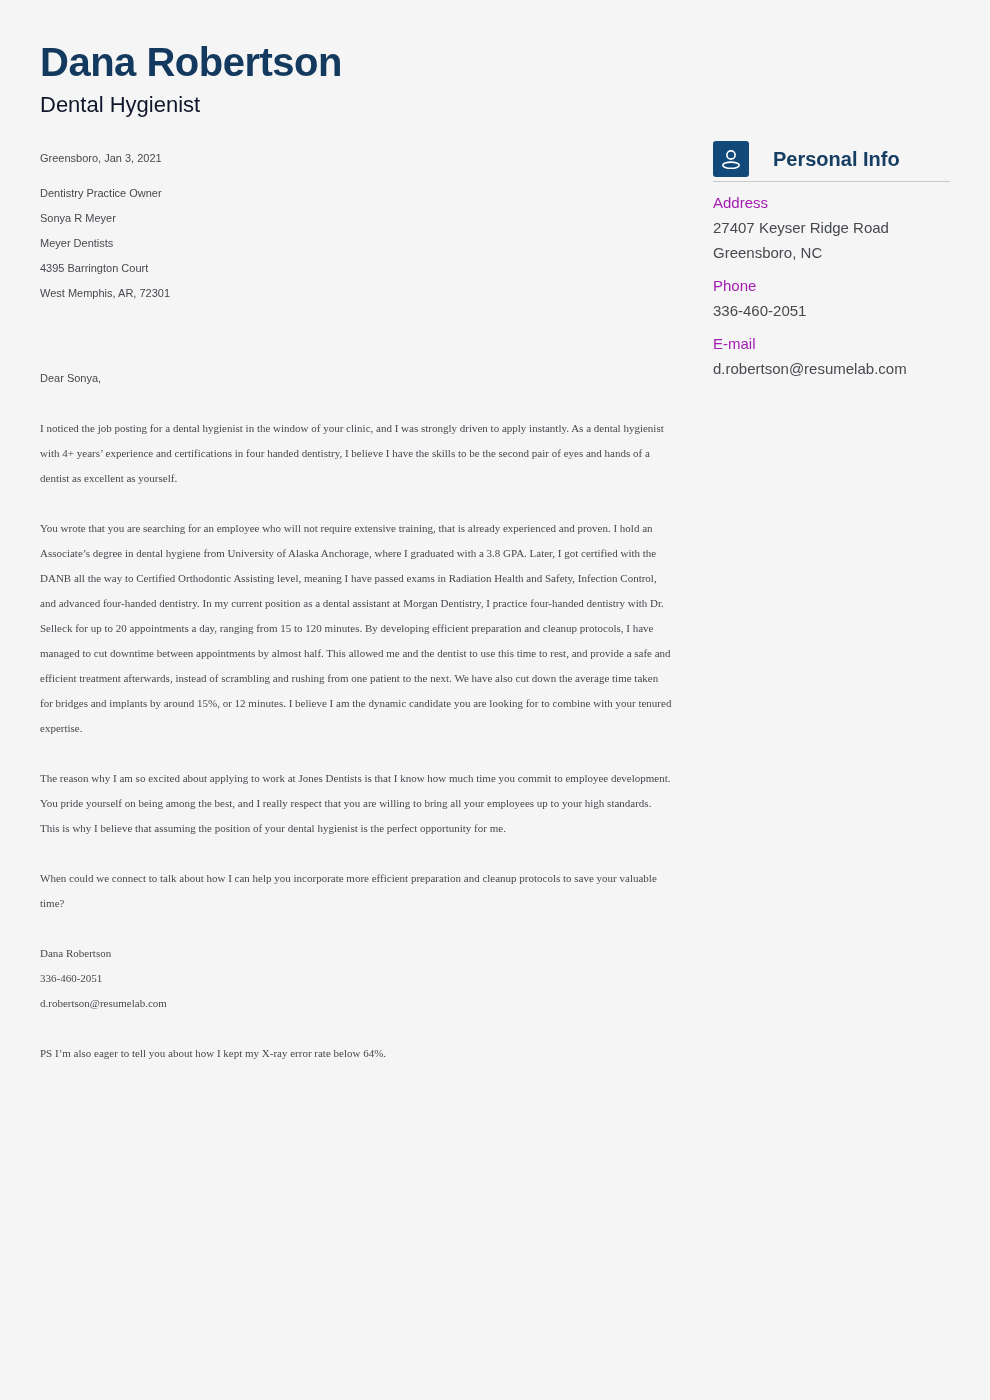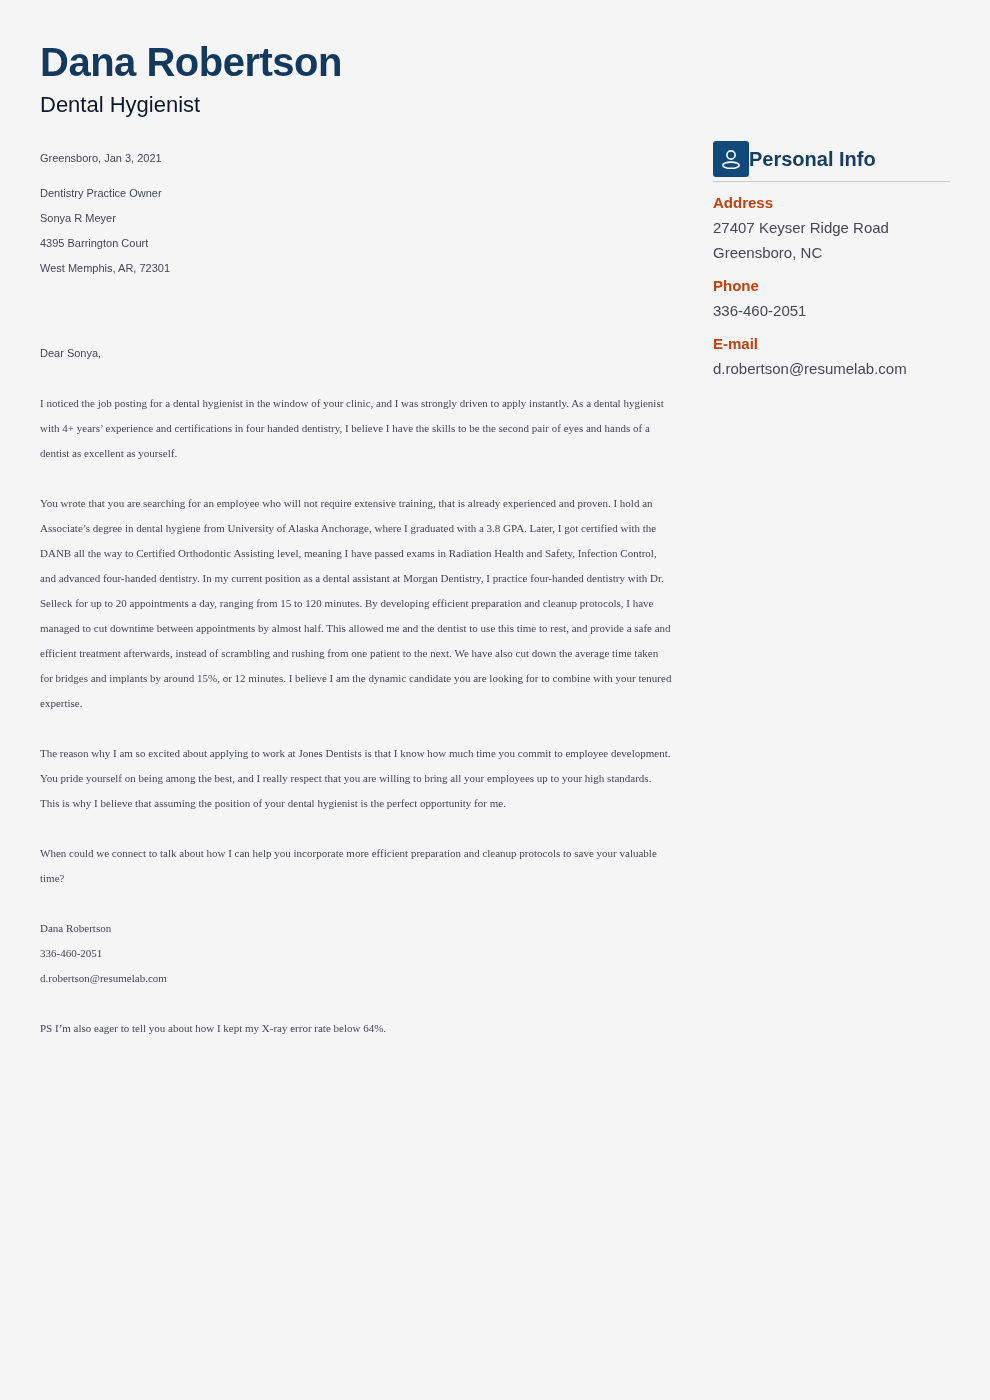--- a/index.html
+++ b/index.html
@@ -65,36 +65,36 @@
     height: 36px;
     border-radius: 3px;
     background: #10497a;
     display: inline-flex;
     align-items: center;
     justify-content: center;
     flex: 0 0 36px;
   }
   .icon-box svg { width: 24px; height: 24px; }
   .sidebar-title {
-    margin-left: 0;
+    margin-left: 24px;
     font-size: 20px;
     line-height: 24px;
     font-weight: bold;
     color: #163e63;
   }
   .sidebar-divider {
     border: none;
     border-top: 1px solid #c9c9ca;
     margin-top: 4px;
   }
   .sidebar-section { margin-top: 8px; }
   .sidebar-section:first-of-type { margin-top: 16px; }
   .sidebar-label {
-    font-weight: bold;
-    color: #c2410c;
+    font-weight: normal;
+    color: #a21caf;
   }
   
   .faint-artifact {
     position: absolute;
     left: 70px;
     right: 250px;
     top: 1283px;
     height: 8px;
     background: repeating-linear-gradient(90deg,
       rgba(120,125,130,0.10) 0 14px,
@@ -115,20 +115,21 @@
   </header>
 
   <div class="columns">
 
     <main class="letter-body">
       <p class="date-line">Greensboro, Jan 3, 2021</p>
 
       <div class="recipient-block">
         <div>Dentistry Practice Owner</div>
         <div>Sonya R Meyer</div>
+        <div>Meyer Dentists</div>
         <div>4395 Barrington Court</div>
         <div>West Memphis, AR, 72301</div>
       </div>
 
       <p class="salutation">Dear Sonya,</p>
 
       <p class="para">I noticed the job posting for a dental hygienist in the window of your clinic, and I was strongly driven to apply instantly. As a dental hygienist with 4+ years’ experience and certifications in four handed dentistry, I believe I have the skills to be the second pair of eyes and hands of a dentist as excellent as yourself.</p>
       <p class="para">You wrote that you are searching for an employee who will not require extensive training, that is already experienced and proven. I hold an Associate’s degree in dental hygiene from University of Alaska Anchorage, where I graduated with a 3.8 GPA. Later, I got certified with the DANB all the way to Certified Orthodontic Assisting level, meaning I have passed exams in Radiation Health and Safety, Infection Control, and advanced four-handed dentistry. In my current position as a dental assistant at Morgan Dentistry, I practice four-handed dentistry with Dr. Selleck for up to 20 appointments a day, ranging from 15 to 120 minutes. By developing efficient preparation and cleanup protocols, I have managed to cut downtime between appointments by almost half. This allowed me and the dentist to use this time to rest, and provide a safe and efficient treatment afterwards, instead of scrambling and rushing from one patient to the next. We have also cut down the average time taken for bridges and implants by around 15%, or 12 minutes. I believe I am the dynamic candidate you are looking for to combine with your tenured expertise.</p>
       <p class="para">The reason why I am so excited about applying to work at Jones Dentists is that I know how much time you commit to employee development. You pride yourself on being among the best, and I really respect that you are willing to bring all your employees up to your high standards. This is why I believe that assuming the position of your dental hygienist is the perfect opportunity for me.</p>
       <p class="para">When could we connect to talk about how I can help you incorporate more efficient preparation and cleanup protocols to save your valuable time?</p>

